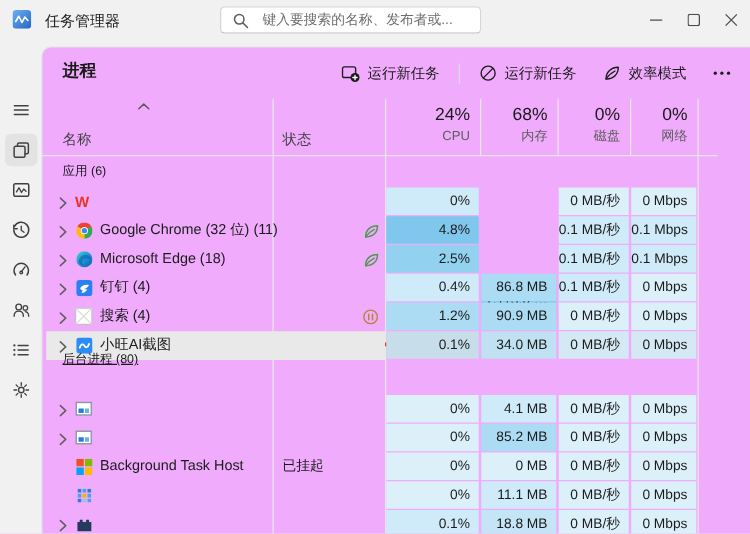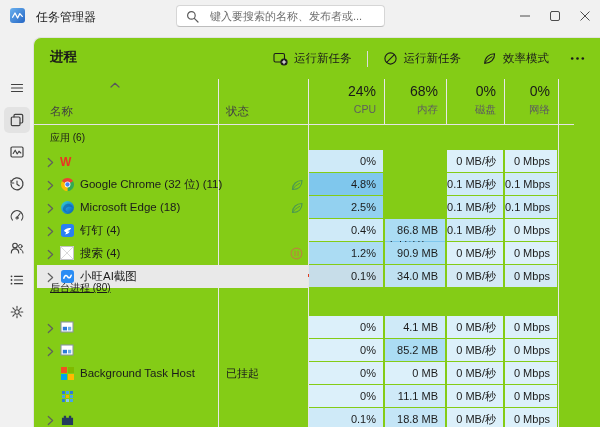--- a/index.html
+++ b/index.html
@@ -24,21 +24,21 @@
   .win-btn{width:30px;height:32px;display:flex;align-items:center;justify-content:center;}
 
   
   .sidebar{position:absolute;left:0;top:32px;bottom:0;width:33px;}
   .side-ic{position:absolute;left:4px;width:26px;height:26px;border-radius:5px;
     display:flex;align-items:center;justify-content:center;}
   .side-ic.sel{background:#e3e3e3;}
 
   
   .panel{position:absolute;left:33px;top:37px;width:567px;height:390px;box-sizing:border-box;
-    background:#84cc16;border:1px solid #e2e2e2;border-right:none;border-bottom:none;
+    background:#f0abfc;border:1px solid #e2e2e2;border-right:none;border-bottom:none;
     border-top-left-radius:8px;overflow:hidden;}
   .page-title{position:absolute;left:16px;top:10px;font-size:13.5px;font-weight:700;color:#191919;}
 
   .toolbar{position:absolute;top:7px;right:6px;height:27px;display:flex;align-items:center;gap:3px;}
   .tb-btn{display:flex;align-items:center;gap:6px;height:27px;padding:0 9px;border-radius:4px;
     font-size:11.5px;color:#1b1b1b;white-space:nowrap;cursor:default;}
   .tb-divider{width:1px;height:16px;background:#dcdcdc;margin:0 3px;}
 
   
   .tbl-hdr-border{position:absolute;left:0;top:86px;width:540px;height:1px;background:#e4e4e4;}

